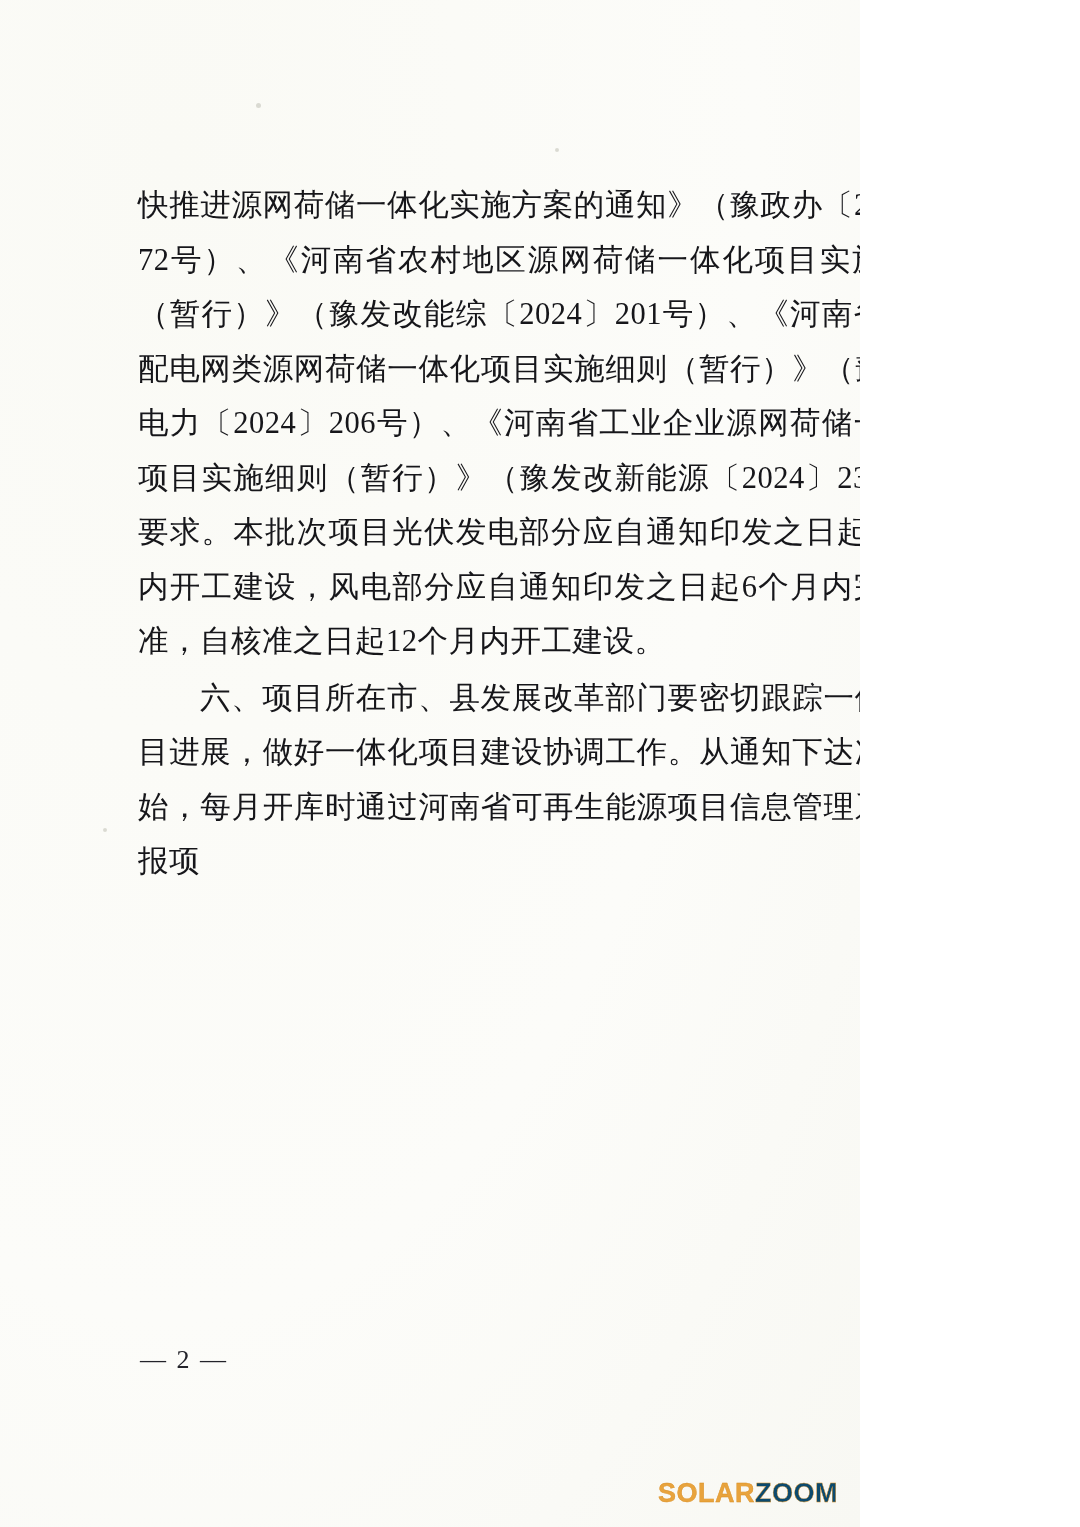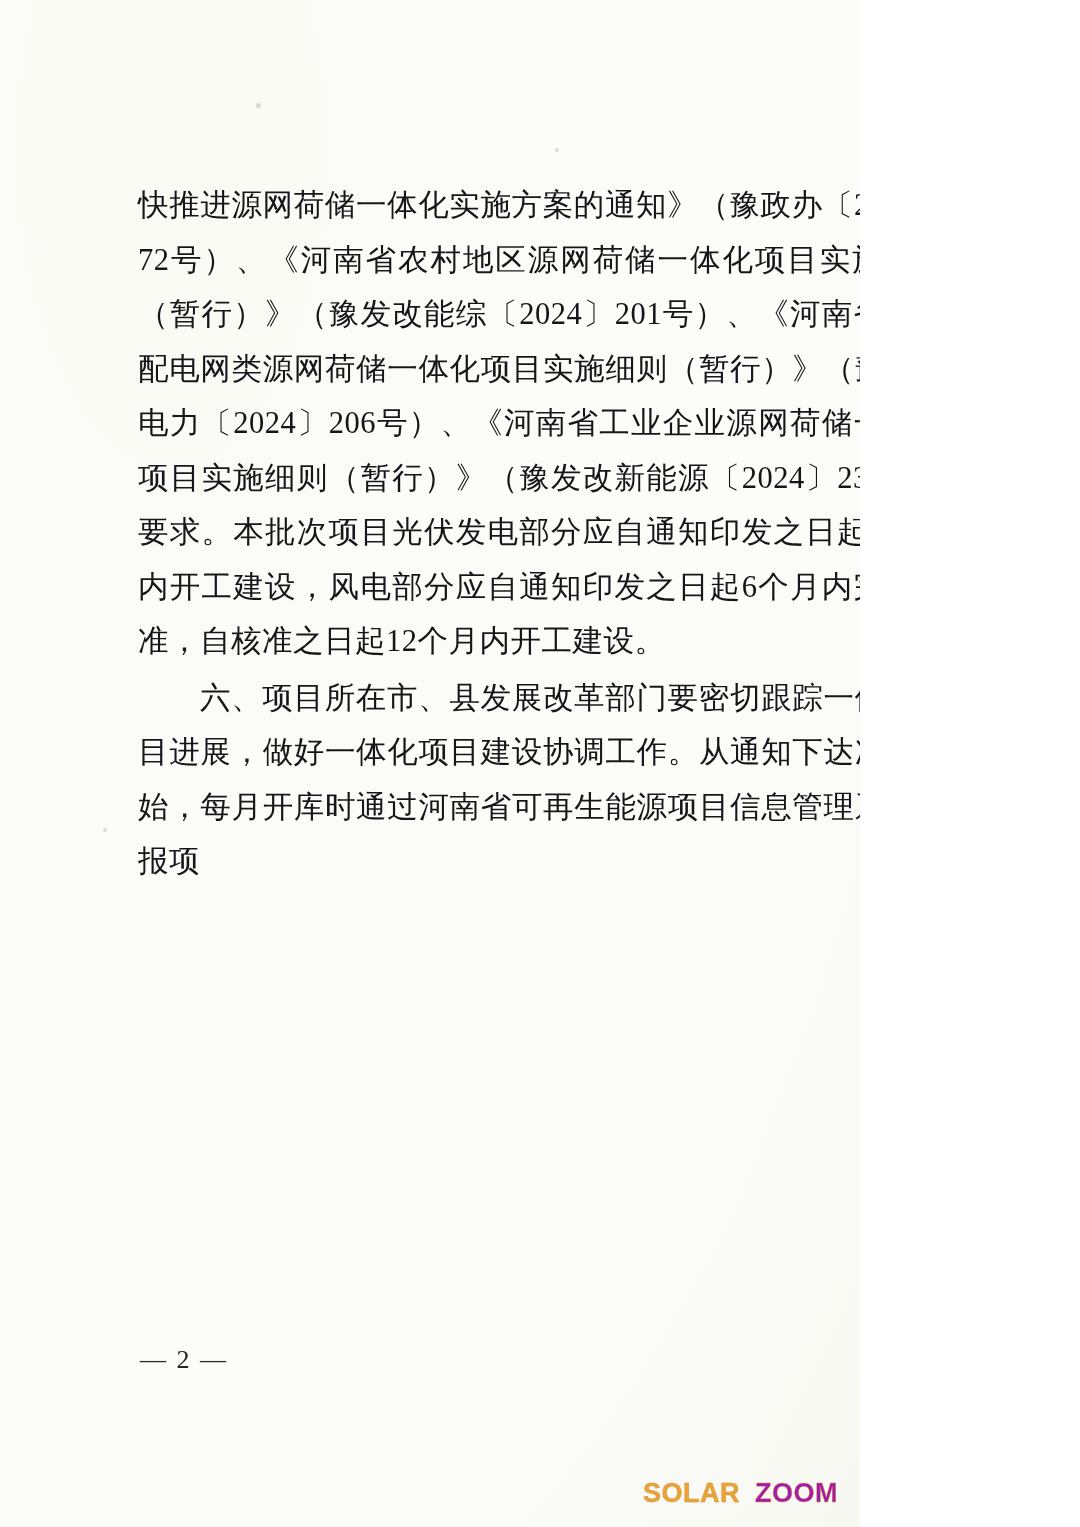--- a/index.html
+++ b/index.html
@@ -57,22 +57,21 @@
     right: 22px;
     bottom: 18px;
     font-family: "Liberation Sans", sans-serif;
     font-weight: bold;
     font-size: 27px;
     letter-spacing: 0.5px;
     color: #e8a33d;
     -webkit-text-stroke: 0.4px #d88b20;
   }
   .watermark .zoom-part {
-    color: #a21caf;
-    margin-left: 15px;
+    color: #0c4a6e;
   }
   .speck {
     position: absolute;
     background: #cfcfc6;
     border-radius: 50%;
     opacity: 0.75;
   }
 </style>
 </head>
 <body>

